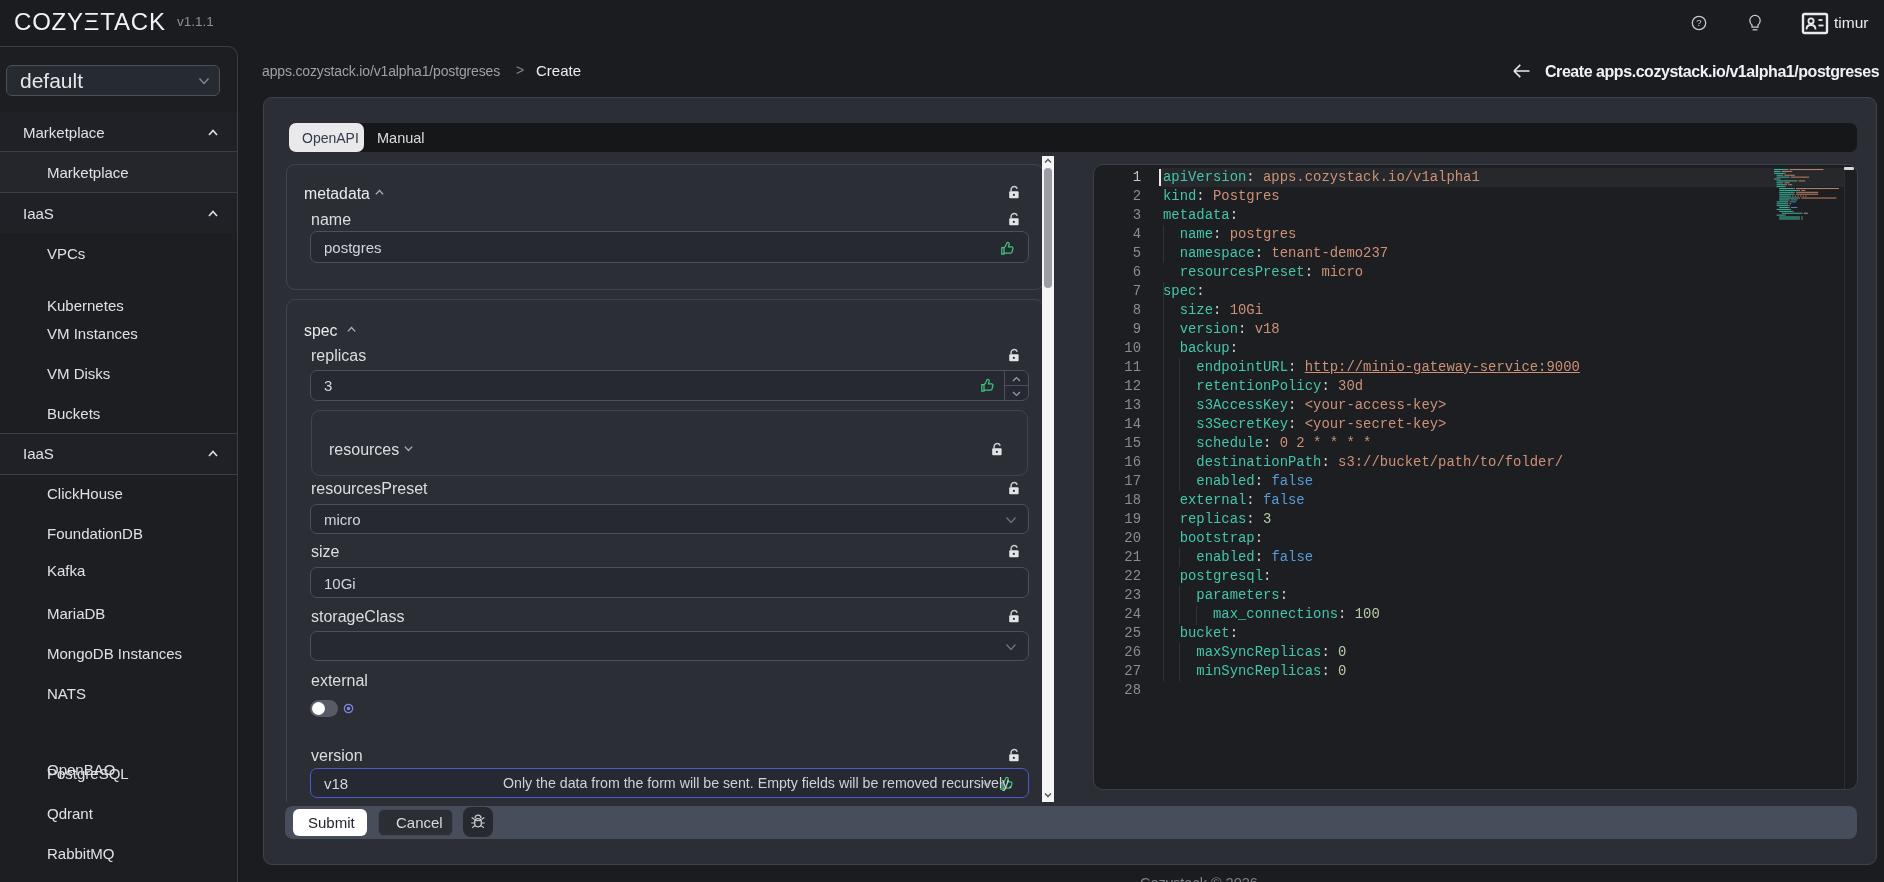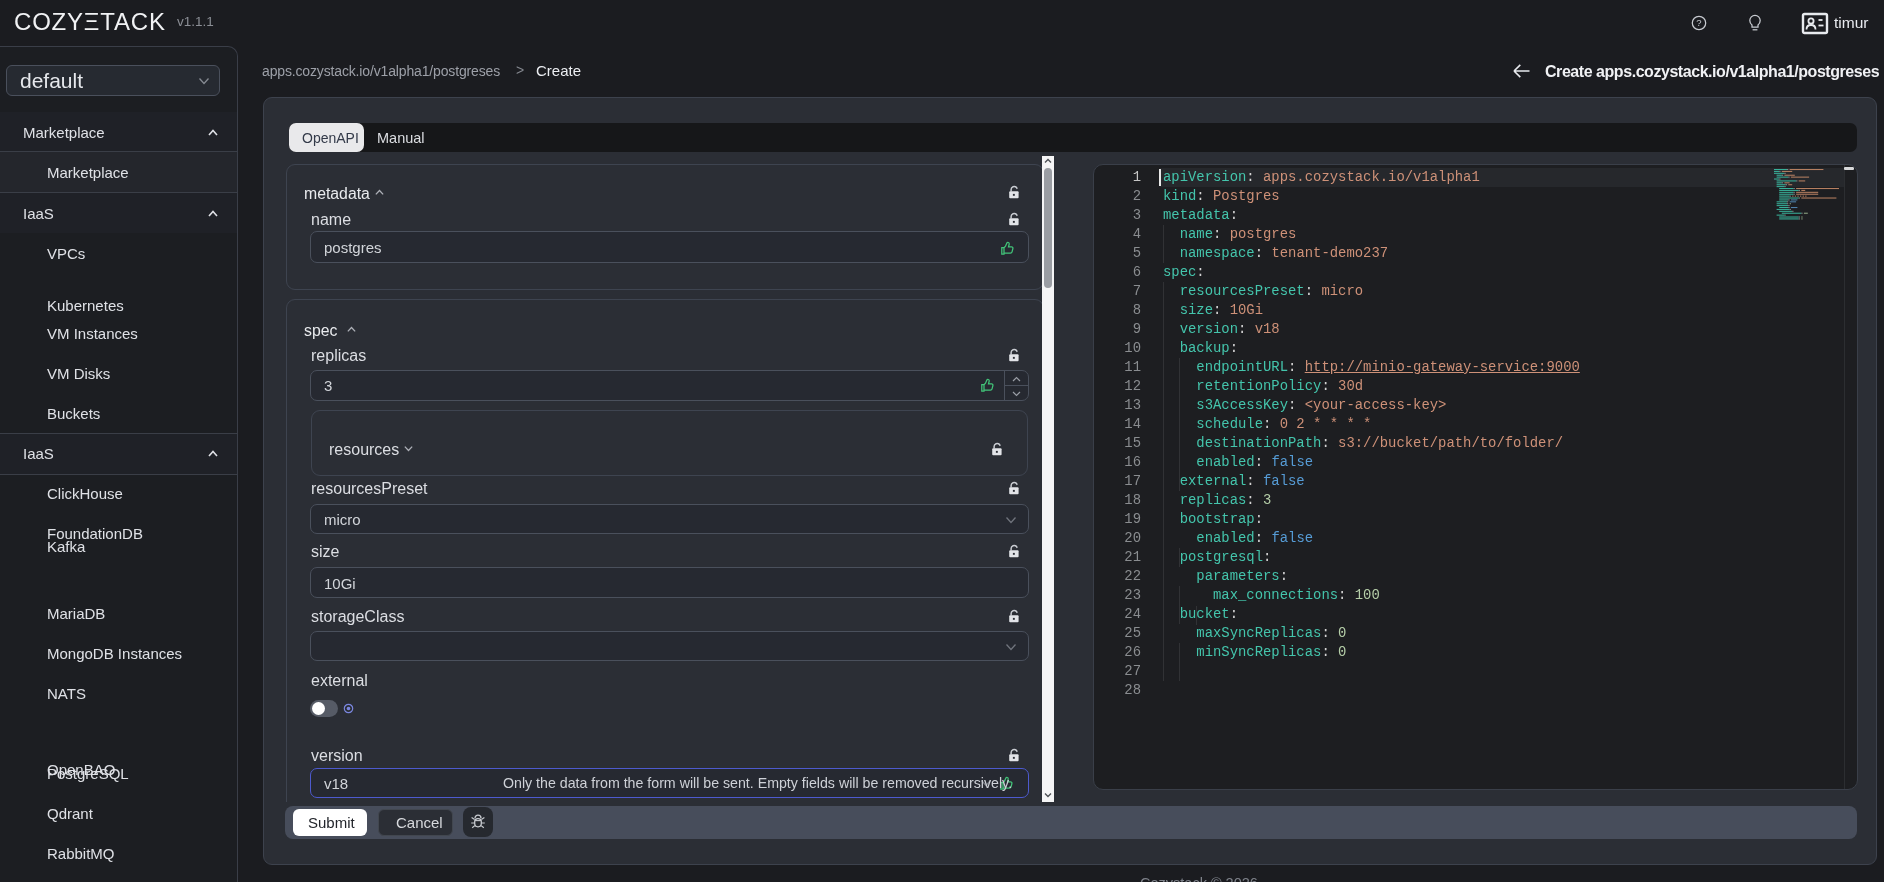--- a/index.html
+++ b/index.html
@@ -70,21 +70,21 @@
 <div class="sideitem" style="top:406px">Buckets</div>
 <div class="sep" style="top:433px"></div>
 <div class="abs" style="left:0;top:434px;width:237px;height:40px;background:#1f2127"></div>
 <div class="sidehead" style="top:446px">IaaS</div>
 <svg class="chev" style="left:207px;top:448px" width="12" height="12" viewBox="0 0 12 12" fill="none">
       <path d="M2 8 L6 3.5 L10 8" stroke="#dfe1e6" stroke-width="1.6"></path>
     </svg>
 <div class="sep" style="top:474px"></div>
 <div class="sideitem" style="top:486px">ClickHouse</div>
 <div class="sideitem" style="top:526px">FoundationDB</div>
-<div class="sideitem" style="top:539px">Kafka</div>
+<div class="sideitem" style="top:563px">Kafka</div>
 <div class="sideitem" style="top:606px">MariaDB</div>
 <div class="sideitem" style="top:646px">MongoDB Instances</div>
 <div class="sideitem" style="top:686px">NATS</div>
 <div class="sideitem" style="top:762px">OpenBAO</div>
 <div class="sideitem" style="top:766px">PostgreSQL</div>
 <div class="sideitem" style="top:806px">Qdrant</div>
 <div class="sideitem" style="top:846px">RabbitMQ</div>
 
 <div class="abs" style="left:262px;top:64px;color:#9da0a8;font-size:14px;letter-spacing:-0.15px;line-height:14px">apps.cozystack.io/v1alpha1/postgreses</div>
 <div class="abs" style="left:516px;top:63px;color:#84878e;font-size:14px;line-height:15px">&gt;</div>
@@ -266,28 +266,29 @@
   <div class="abs" style="left:85px;top:383px;width:1px;height:19px;background:rgba(255,255,255,0.09)"></div>
   <div class="abs" style="left:85px;top:421px;width:1px;height:38px;background:rgba(255,255,255,0.09)"></div>
   <div class="abs" style="left:85px;top:478px;width:1px;height:38px;background:rgba(255,255,255,0.09)"></div>
   <div class="abs" style="left:102px;top:441px;width:1px;height:19px;background:rgba(255,255,255,0.09)"></div>
   <div class="abs code" style="left:69px;top:3px">
 <div class="cl"><span class="k">apiVersion</span><span class="w">: </span><span class="v">apps.cozystack.io/v1alpha1</span></div>
 <div class="cl"><span class="k">kind</span><span class="w">: </span><span class="v">Postgres</span></div>
 <div class="cl"><span class="k">metadata</span><span class="w">:</span></div>
 <div class="cl"><span class="w">  </span><span class="k">name</span><span class="w">: </span><span class="v">postgres</span></div>
 <div class="cl"><span class="w">  </span><span class="k">namespace</span><span class="w">: </span><span class="v">tenant-demo237</span></div>
+<div class="cl"><span class="w">  </span><span class="k">resourcesPreset</span><span class="w">: </span><span class="v">micro</span></div>
 <div class="cl"><span class="k">spec</span><span class="w">:</span></div>
-<div class="cl"><span class="w">  </span><span class="k">resourcesPreset</span><span class="w">: </span><span class="v">micro</span></div>
 <div class="cl"><span class="w">  </span><span class="k">size</span><span class="w">: </span><span class="v">10Gi</span></div>
 <div class="cl"><span class="w">  </span><span class="k">version</span><span class="w">: </span><span class="v">v18</span></div>
 <div class="cl"><span class="w">  </span><span class="k">backup</span><span class="w">:</span></div>
 <div class="cl"><span class="w">    </span><span class="k">endpointURL</span><span class="w">: </span><span class="u">http://minio-gateway-service:9000</span></div>
 <div class="cl"><span class="w">    </span><span class="k">retentionPolicy</span><span class="w">: </span><span class="v">30d</span></div>
 <div class="cl"><span class="w">    </span><span class="k">s3AccessKey</span><span class="w">: </span><span class="v">&lt;your-access-key&gt;</span></div>
+<div class="cl"><span class="w">    </span><span class="k">s3SecretKey</span><span class="w">: </span><span class="v">&lt;your-secret-key&gt;</span></div>
 <div class="cl"><span class="w">    </span><span class="k">schedule</span><span class="w">: </span><span class="v">0 2 * * * *</span></div>
 <div class="cl"><span class="w">    </span><span class="k">destinationPath</span><span class="w">: </span><span class="v">s3://bucket/path/to/folder/</span></div>
 <div class="cl"><span class="w">    </span><span class="k">enabled</span><span class="w">: </span><span class="b">false</span></div>
 <div class="cl"><span class="w">  </span><span class="k">external</span><span class="w">: </span><span class="b">false</span></div>
 <div class="cl"><span class="w">  </span><span class="k">replicas</span><span class="w">: </span><span class="n">3</span></div>
 <div class="cl"><span class="w">  </span><span class="k">bootstrap</span><span class="w">:</span></div>
 <div class="cl"><span class="w">    </span><span class="k">enabled</span><span class="w">: </span><span class="b">false</span></div>
 <div class="cl"><span class="w">  </span><span class="k">postgresql</span><span class="w">:</span></div>
 <div class="cl"><span class="w">    </span><span class="k">parameters</span><span class="w">:</span></div>
 <div class="cl"><span class="w">      </span><span class="k">max_connections</span><span class="w">: </span><span class="n">100</span></div>

